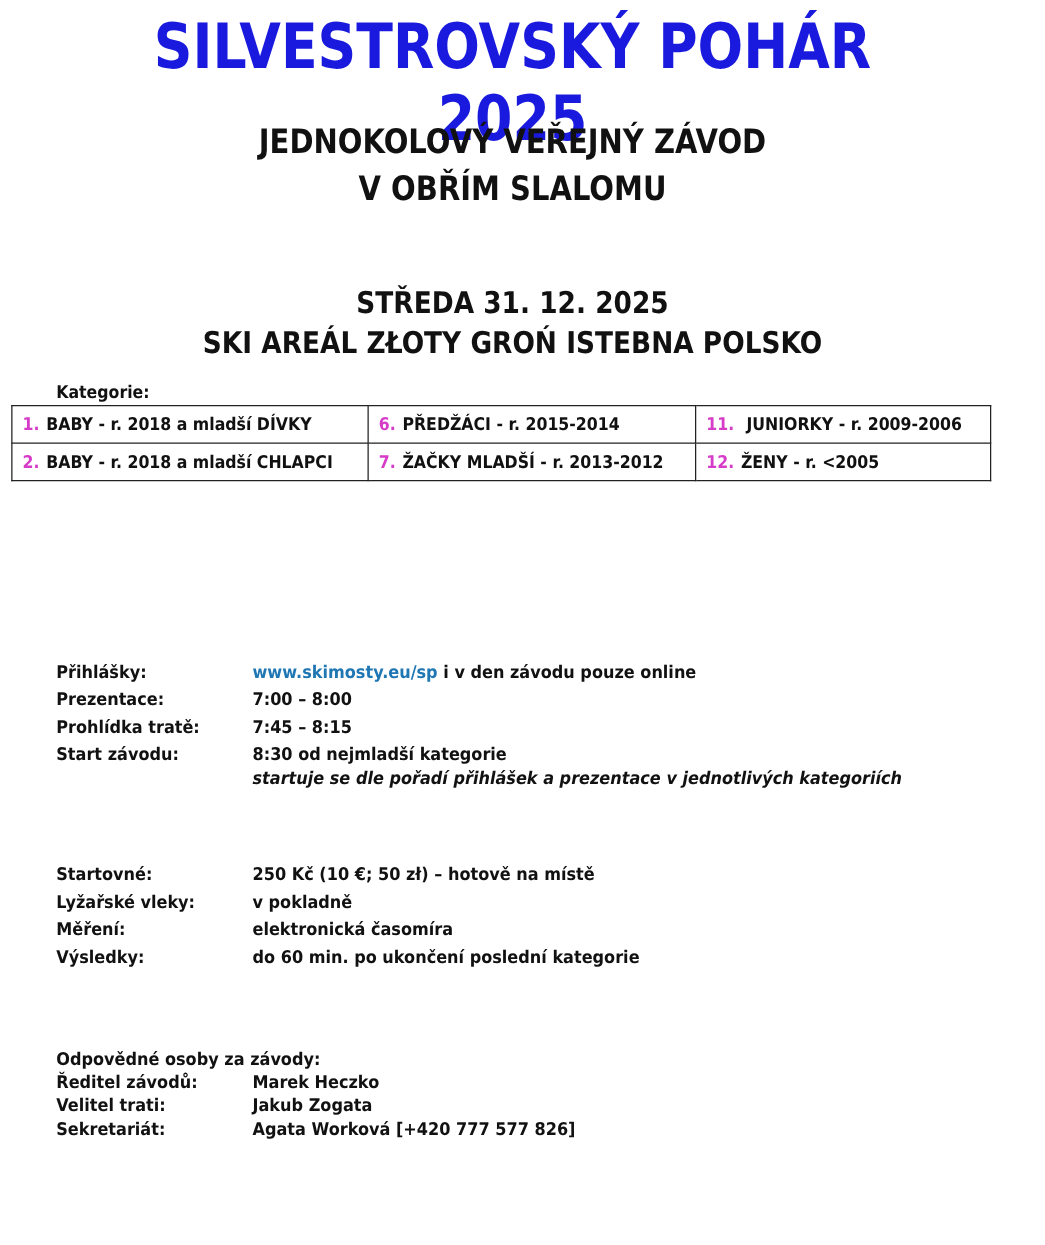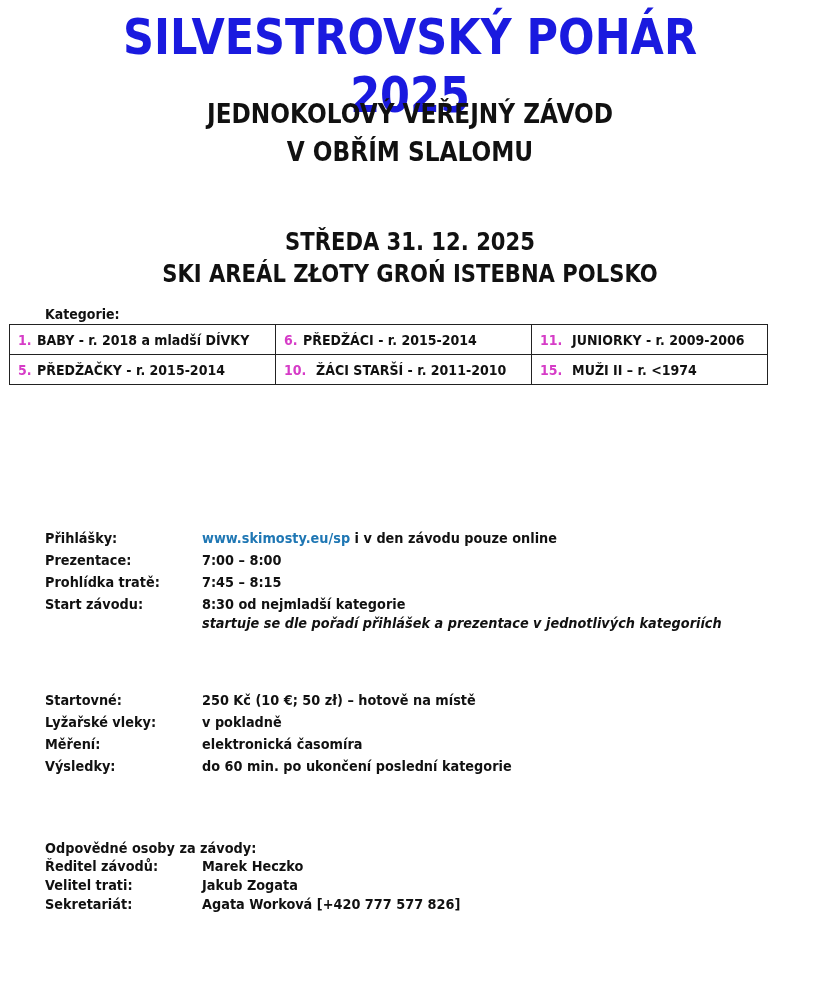--- a/index.html
+++ b/index.html
@@ -70,23 +70,23 @@
 <div class="cat-label">Kategorie:</div>
 
 <table class="cats">
   <tbody id="cat-body">
       <tr>
         <td><span class="cell-inner"><span class="num">1.</span><span style="white-space: pre;">BABY - r. 2018 a mladší DÍVKY</span></span></td>
         <td><span class="cell-inner"><span class="num">6.</span><span style="white-space: pre;">PŘEDŽÁCI - r. 2015-2014</span></span></td>
         <td><span class="cell-inner"><span class="num">11.</span><span style="white-space: pre;"> JUNIORKY - r. 2009-2006</span></span></td>
       </tr>
       <tr>
-        <td><span class="cell-inner"><span class="num">5.</span><span style="white-space: pre;">PŘEDŽAČKY - r. 2015-2014</span></span></td>
-        <td><span class="cell-inner"><span class="num">10.</span><span style="white-space: pre;"> ŽÁCI STARŠÍ - r. 2011-2010</span></span></td>
-        <td><span class="cell-inner"><span class="num">15.</span><span style="white-space: pre;"> MUŽI II – r. &lt;1974</span></span></td>
+        <td><span class="cell-inner"><span class="num">2.</span><span style="white-space: pre;">BABY - r. 2018 a mladší CHLAPCI</span></span></td>
+        <td><span class="cell-inner"><span class="num">7.</span><span style="white-space: pre;">ŽAČKY MLADŠÍ - r. 2013-2012</span></span></td>
+        <td><span class="cell-inner"><span class="num">12.</span><span style="white-space: pre;">ŽENY - r. &lt;2005</span></span></td>
       </tr>
     </tbody>
 </table>
 
 <div class="info info1">
   <div class="row">
     <span class="lbl">Přihlášky:</span>
     <span class="val"><span class="link">www.skimosty.eu/sp</span><span> i v den závodu pouze online</span></span>
   </div>
   <div class="row">

